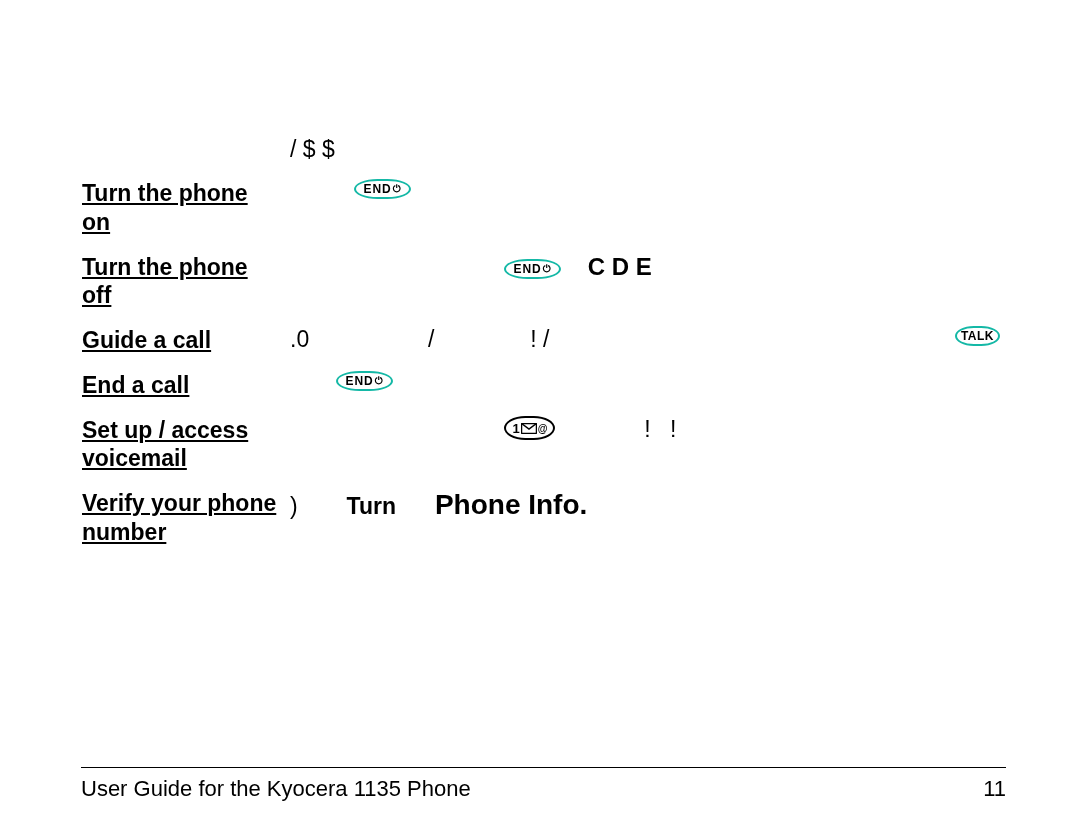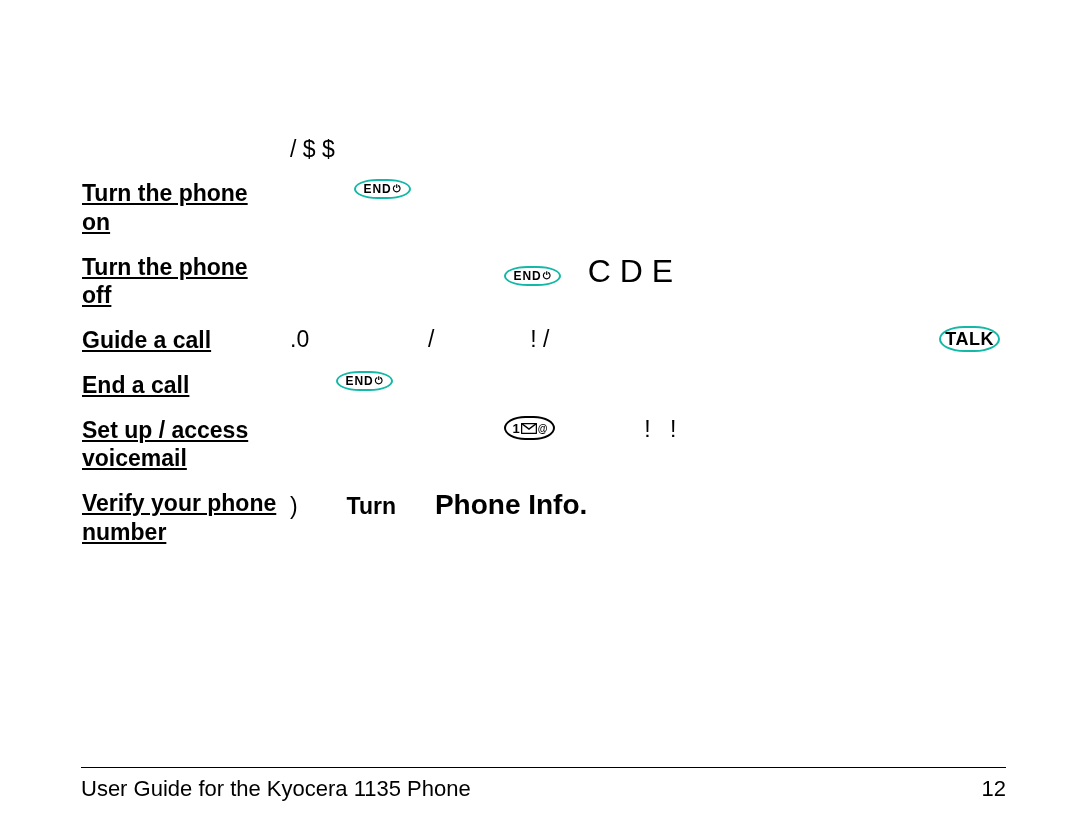--- a/index.html
+++ b/index.html
@@ -59,36 +59,37 @@
     display: inline-block;
     border: 2px solid #14b8a6;
     border-radius: 50%/60%;
     font-weight: bold;
     font-size: 12px;
     letter-spacing: 1px;
     padding: 2px 7px 2px 7px;
     vertical-align: 4px;
     line-height: 1;
   }
-  .key-talk { letter-spacing: 0.5px; padding: 2px 4px; font-size: 18px;}
+  .key-talk { letter-spacing: 0.5px; padding: 2px 4px; font-size: 12px;}
   .footer {
     position: absolute;
     left: 81px;
     right: 74px;
     bottom: 32px;
     border-top: 1.2px solid #000;
     padding-top: 8px;
     font-size: 22px;
     display: flex;
     justify-content: space-between;
   }
   .cde {
     display: inline-block;
-    font-size: 32px;
+    font-size: 24px;
     vertical-align: 2px;
+    font-weight: bold;
   }
   .one-key {
     display: inline-block;
     border: 2px solid #000;
     border-radius: 50%/60%;
     font-weight: bold;
     padding: 2px 6px 2px 6px;
     vertical-align: 4px;
     line-height: 1;
   }
@@ -191,16 +192,16 @@
       <span class="bold" style="font-size:23px;">Turn</span>
       <span style="display:inline-block;width:30px"></span>
       <span class="bold" style="font-size:28px;">Phone Info.</span>
     </td>
   </tr>
 </tbody>
     </table>
 
 <div class="footer">
   <span>User Guide for the Kyocera 1135 Phone</span>
-  <span>12</span>
+  <span>11</span>
 </div>
 
 </div>
 
 </body></html>

